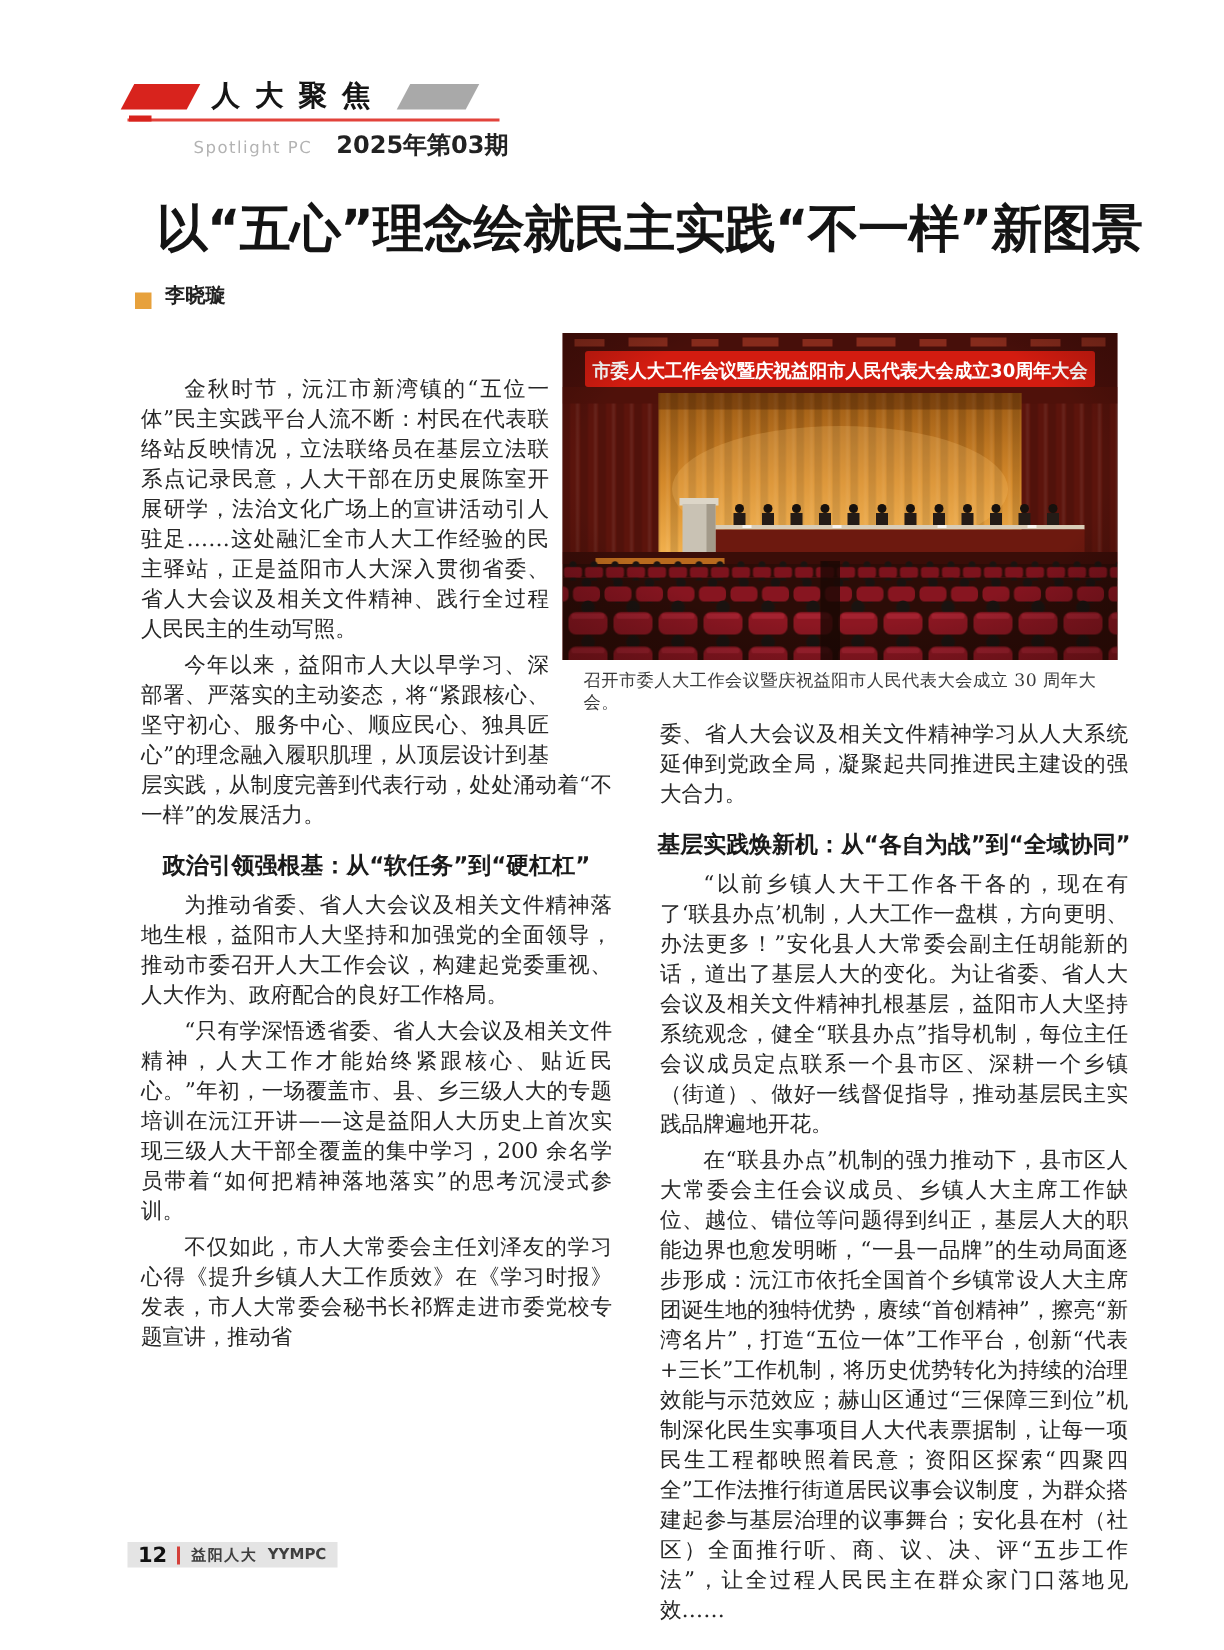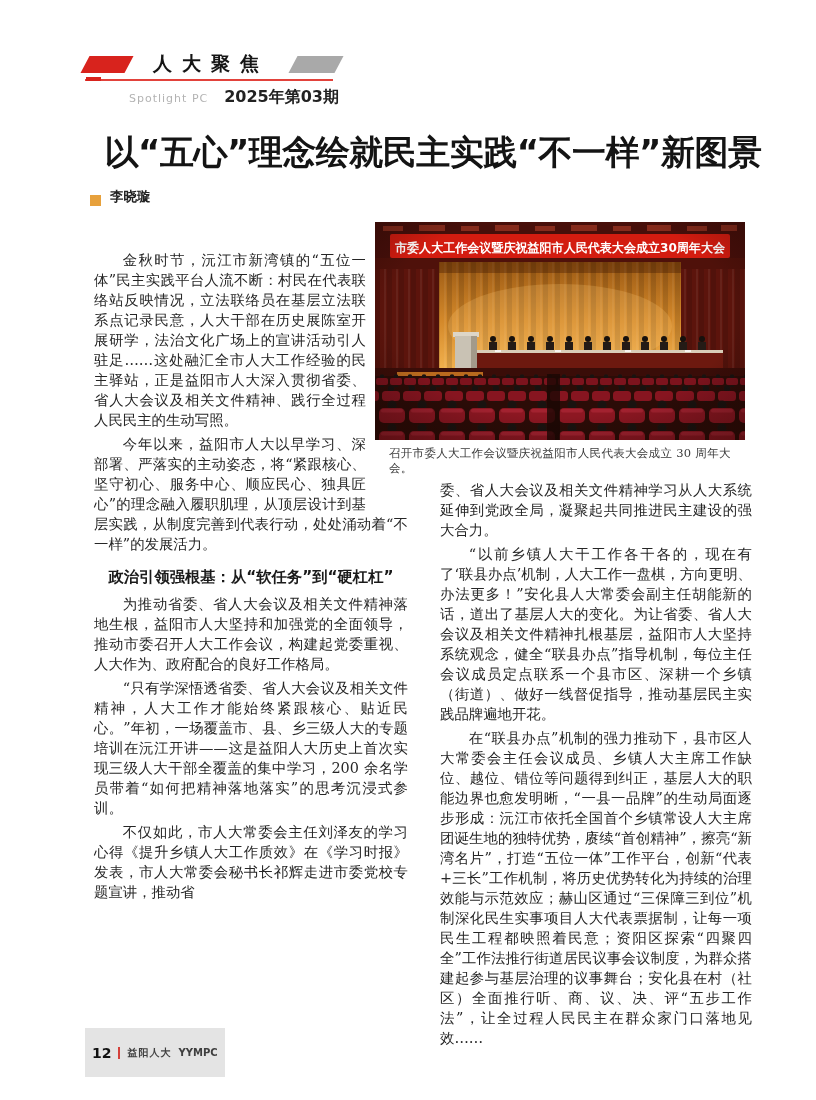--- a/index.html
+++ b/index.html
@@ -1,21 +1,21 @@
 <!DOCTYPE html>
 <html><head>
 <meta charset="utf-8">
 <style>
   html,body{margin:0;padding:0;background:#888;}
   .page{position:relative;width:816px;height:1100px;margin:0 auto;background:#ffffff;
         font-family:"DejaVu Serif",serif;overflow:hidden;}
 
   
   .masthead{position:absolute;left:85px;top:54px;width:300px;}
-  .brand-row{display:flex;align-items:center;gap:24px;height:20px;}
+  .brand-row{display:flex;align-items:center;gap:12px;height:20px;}
   .red-par{width:44px;height:17px;background:#d8231d;transform:skewX(-28deg);}
   .gray-par{width:46px;height:17px;background:#a9a9a9;transform:skewX(-28deg);}
   .brand-cn{font-family:"DejaVu Sans",sans-serif;font-weight:bold;font-size:19px;
             letter-spacing:10px;color:#151515;white-space:nowrap;}
   .rule-wrap{position:relative;margin-top:5px;width:248px;}
   .red-rule{width:248px;height:1.5px;background:#e2423b;}
   .red-tail{position:absolute;left:1px;top:-2px;width:15px;height:4px;background:#d8231d;}
   .issue-row{display:flex;align-items:baseline;gap:16px;margin-top:6px;margin-left:44px;}
   .brand-en{font-family:"DejaVu Sans",sans-serif;font-size:11px;color:#b3b3b3;letter-spacing:1px;}
   .issue{font-family:"DejaVu Sans",sans-serif;font-size:16px;font-weight:bold;color:#222;}
@@ -39,21 +39,21 @@
   .col p{margin:4px;}
   .col p.indent{text-indent:2em;}
   .col h3{font-family:"DejaVu Sans",sans-serif;font-size:15.3px;font-weight:bold;
           color:#1a1a1a;text-align:center;margin:13px 0 7px 0;}
   .col-left{left:90px;top:246px;width:322px;}
   .col-right{left:436px;top:476px;width:320px;}
   .intrude{float:right;width:46px;height:250px;}
 
   
   .pagefoot{position:absolute;left:85px;top:1028px;width:126px;height:17px;background:#e4e4e4;
-            display:flex;align-items:center;gap:7px;padding:16px 7px;}
+            display:flex;align-items:center;gap:7px;padding:0 7px;}
   .pg{font-family:"DejaVu Sans",sans-serif;font-size:14px;font-weight:bold;color:#111;line-height:1;}
   .pf-bar{width:2px;height:12px;background:#d4403a;}
   .pf-cn{font-family:"DejaVu Sans",sans-serif;font-size:10px;font-weight:bold;color:#3f3f3f;letter-spacing:1px;}
   .pf-en{font-family:"DejaVu Sans",sans-serif;font-size:10px;font-weight:bold;color:#3f3f3f;}
 </style>
 </head>
 <body>
 
 <div class="page">
 
@@ -206,20 +206,21 @@
     <p class="indent">金秋时节，沅江市新湾镇的“五位一体”民主实践平台人流不断：村民在代表联络站反映情况，立法联络员在基层立法联系点记录民意，人大干部在历史展陈室开展研学，法治文化广场上的宣讲活动引人驻足……这处融汇全市人大工作经验的民主驿站，正是益阳市人大深入贯彻省委、省人大会议及相关文件精神、践行全过程人民民主的生动写照。</p>
     <p class="indent">今年以来，益阳市人大以早学习、深部署、严落实的主动姿态，将“紧跟核心、坚守初心、服务中心、顺应民心、独具匠心”的理念融入履职肌理，从顶层设计到基层实践，从制度完善到代表行动，处处涌动着“不一样”的发展活力。</p>
     <h3>政治引领强根基：从“软任务”到“硬杠杠”</h3>
     <p class="indent">为推动省委、省人大会议及相关文件精神落地生根，益阳市人大坚持和加强党的全面领导，推动市委召开人大工作会议，构建起党委重视、人大作为、政府配合的良好工作格局。</p>
     <p class="indent">“只有学深悟透省委、省人大会议及相关文件精神，人大工作才能始终紧跟核心、贴近民心。”年初，一场覆盖市、县、乡三级人大的专题培训在沅江开讲——这是益阳人大历史上首次实现三级人大干部全覆盖的集中学习，200 余名学员带着“如何把精神落地落实”的思考沉浸式参训。</p>
     <p class="indent">不仅如此，市人大常委会主任刘泽友的学习心得《提升乡镇人大工作质效》在《学习时报》发表，市人大常委会秘书长祁辉走进市委党校专题宣讲，推动省</p>
   </div>
 
   <div class="col col-right">
     <p>委、省人大会议及相关文件精神学习从人大系统延伸到党政全局，凝聚起共同推进民主建设的强大合力。</p>
+    <h3>基层实践焕新机：从“各自为战”到“全域协同”</h3>
     <p class="indent">“以前乡镇人大干工作各干各的，现在有了‘联县办点’机制，人大工作一盘棋，方向更明、办法更多！”安化县人大常委会副主任胡能新的话，道出了基层人大的变化。为让省委、省人大会议及相关文件精神扎根基层，益阳市人大坚持系统观念，健全“联县办点”指导机制，每位主任会议成员定点联系一个县市区、深耕一个乡镇（街道）、做好一线督促指导，推动基层民主实践品牌遍地开花。</p>
     <p class="indent">在“联县办点”机制的强力推动下，县市区人大常委会主任会议成员、乡镇人大主席工作缺位、越位、错位等问题得到纠正，基层人大的职能边界也愈发明晰，“一县一品牌”的生动局面逐步形成：沅江市依托全国首个乡镇常设人大主席团诞生地的独特优势，赓续“首创精神”，擦亮“新湾名片”，打造“五位一体”工作平台，创新“代表+三长”工作机制，将历史优势转化为持续的治理效能与示范效应；赫山区通过“三保障三到位”机制深化民生实事项目人大代表票据制，让每一项民生工程都映照着民意；资阳区探索“四聚四全”工作法推行街道居民议事会议制度，为群众搭建起参与基层治理的议事舞台；安化县在村（社区）全面推行听、商、议、决、评“五步工作法”，让全过程人民民主在群众家门口落地见效……</p>
   </div>
 
   <footer class="pagefoot">
     <span class="pg">12</span>
     <span class="pf-bar"></span>
     <span class="pf-cn">益阳人大</span>
     <span class="pf-en">YYMPC</span>
   </footer>

